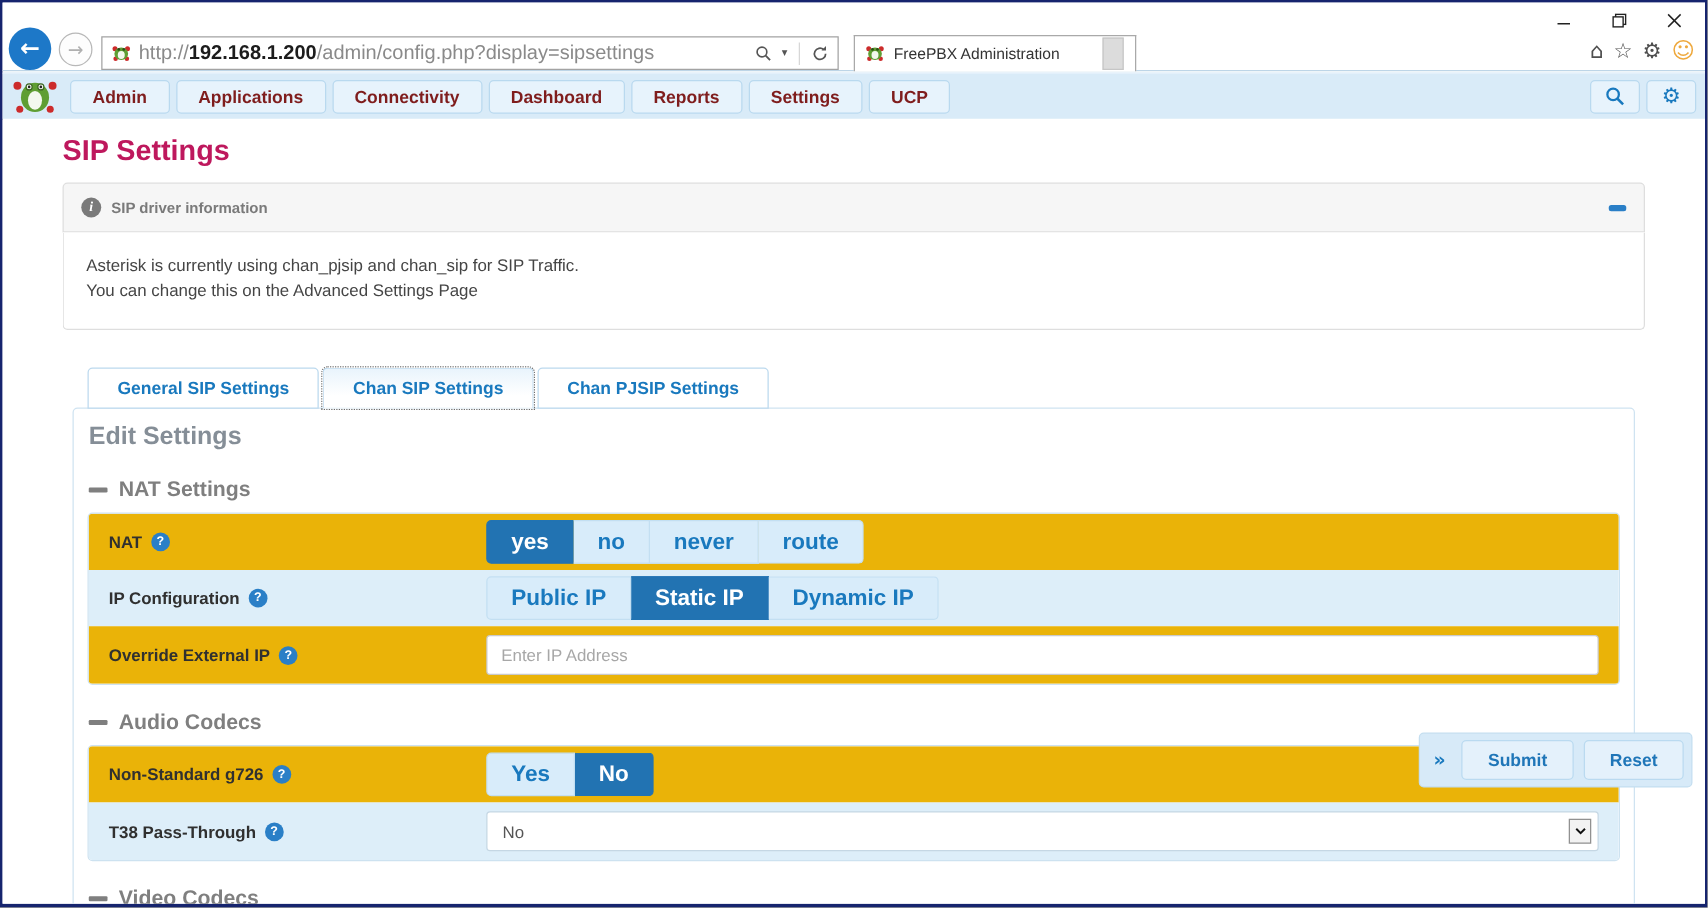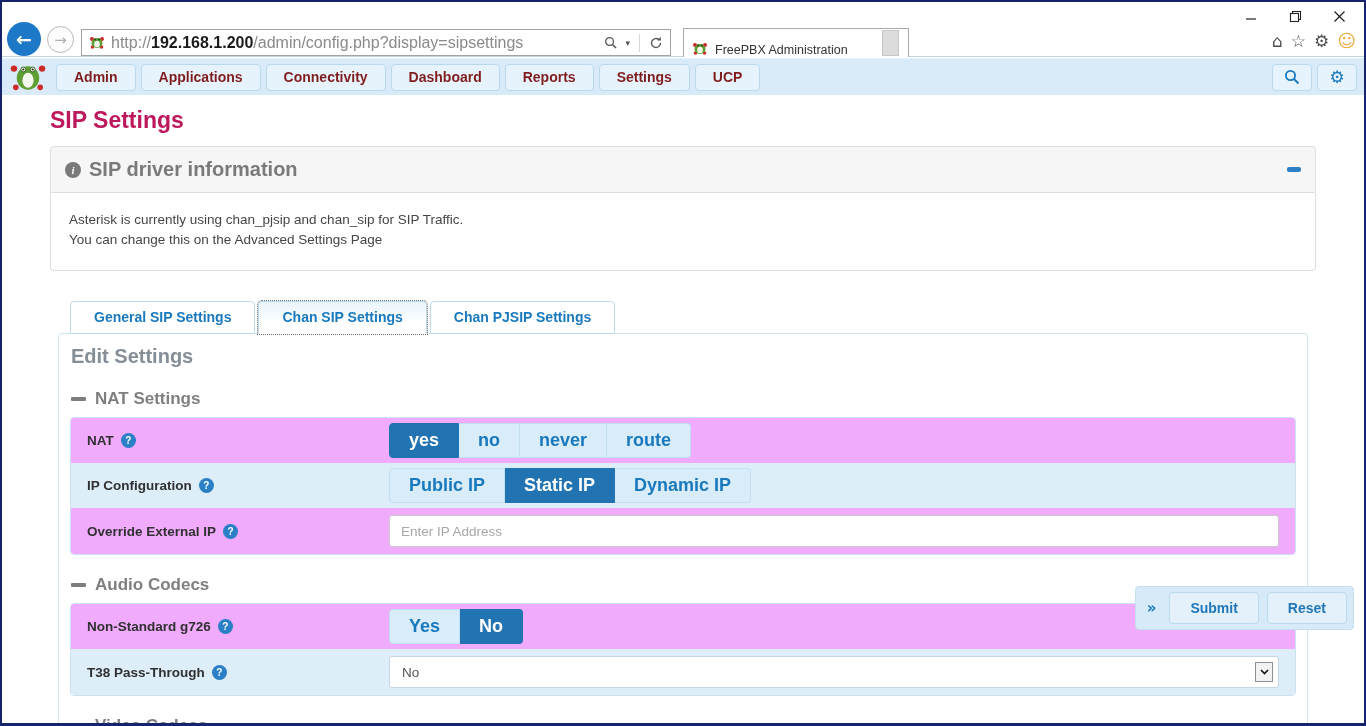--- a/index.html
+++ b/index.html
@@ -32,21 +32,21 @@
   .url-text .host { color:#1c1c1c; font-weight:bold; }
   .ab-tools { display:flex; align-items:center; gap:2px; }
   .ab-sep { width:1px; height:18px; background:#d7d7d7; margin:0 4px; }
   .ab-btn { display:flex; align-items:center; justify-content:center; padding:2px 3px; color:#555; cursor:pointer; }
   .caret { font-size:9px; color:#555; }
 
   .favicon { width:16px; height:16px; flex-shrink:0; }
 
   .tab {
     position:absolute; left:681px; top:26px; width:226px; height:29px; background:#fff;
-    border:1px solid #a9a9a9; border-bottom:none; display:flex; align-items:flex-end; gap:7px;
+    border:1px solid #a9a9a9; border-bottom:none; display:flex; align-items:center; gap:7px;
     padding:0 8px; cursor:pointer;
   }
   .tab-title { font-size:12.5px; color:#333; flex:1; white-space:nowrap; overflow:hidden; }
   .tab-close { font-size:11px; color:#7a7a7a; padding:1px 3px; cursor:pointer; }
   .tab-stub { position:absolute; left:880px; top:28px; width:17px; height:26px; background:#dcdcdc; border:1px solid #c6c6c6; cursor:pointer; }
 
   .win-controls { position:absolute; right:10px; top:4px; display:flex; gap:14px; }
   .wc-btn { width:30px; height:20px; display:flex; align-items:center; justify-content:center; cursor:pointer; }
 
   .tool-icons { position:absolute; right:8px; top:30px; display:flex; gap:8px; align-items:center; }
@@ -77,42 +77,42 @@
   .info-panel { margin:0 48px; }
   .ip-header {
     background:#f6f6f6; border:1px solid #dedede; border-radius:4px 4px 0 0;
     padding:11px 14px; display:flex; align-items:center; gap:8px;
   }
   .info-icon {
     width:16px; height:16px; border-radius:50%; background:#7a7a7a; color:#fff;
     font-size:11px; font-weight:bold; font-style:italic; display:flex; align-items:center; justify-content:center;
     font-family:"Liberation Serif","DejaVu Serif",serif;
   }
-  .ip-title { font-size:20px; font-weight:bold; color:#7a7a7a; }
+  .ip-title { font-size:12px; font-weight:bold; color:#7a7a7a; }
   .collapse-dash { margin-left:auto; width:14px; height:5px; background:#2a7fc7; border-radius:2px; cursor:pointer; }
   .ip-body {
     border:1px solid #dedede; border-top:none; border-radius:0 0 4px 4px;
     padding:17px 18px 20px; font-size:13.5px; color:#454545; line-height:20px; background:#fff;
   }
 
   .tabs { margin:30px 0 0 68px; display:flex; position:relative; z-index:2; }
   .ftab {
     padding:7px 23px 8px; border:1px solid #bcd9ee; border-radius:4px 4px 0 0; margin-right:3px;
     background:#fff; color:#1979be; font-size:14px; font-weight:bold; cursor:pointer; margin-bottom:-1px;
   }
   .ftab.active { background:linear-gradient(#e9f4fc, #ffffff 70%); outline:1px dotted #6a6a6a; border-bottom:1px solid #fff; }
 
   .mainbox { margin:0 56px; border:1px solid #cfe3f1; border-radius:4px; padding:5px 11px 30px; height:450px; }
   .edit-title { font-size:20px; font-weight:bold; color:#858e97; margin:4px 1px 0; line-height:26px; }
   .section-h { display:flex; align-items:center; gap:9px; margin:20px 1px 8px; }
   .sh-dash { width:15px; height:4px; background:#7f7f7f; border-radius:1px; cursor:pointer; }
   .sh-title { font-size:17px; font-weight:bold; color:#7f7f7f; }
 
   .rowsbox { border:1px solid #cde2f0; border-radius:4px; overflow:hidden; margin-bottom:12px; }
-  .frow { display:flex; align-items:center; padding:5px 16px; min-height:42px; background:#f0abfc; }
+  .frow { display:flex; align-items:center; padding:5px 16px; min-height:42px; background:#eab308; }
   .frow.striped { background:#ddeef9; }
   .frow.tall { min-height:46px; }
   .row-label { width:302px; flex-shrink:0; display:flex; align-items:center; gap:7px; font-size:13.5px; font-weight:bold; color:#303030; }
   .help-icon {
     width:15px; height:15px; border-radius:50%; background:#2a7fc7; color:#fff; font-size:10px; font-weight:bold;
     display:flex; align-items:center; justify-content:center; cursor:pointer; flex-shrink:0;
   }
 
   .btngroup { display:flex; }
   .bg-btn {

